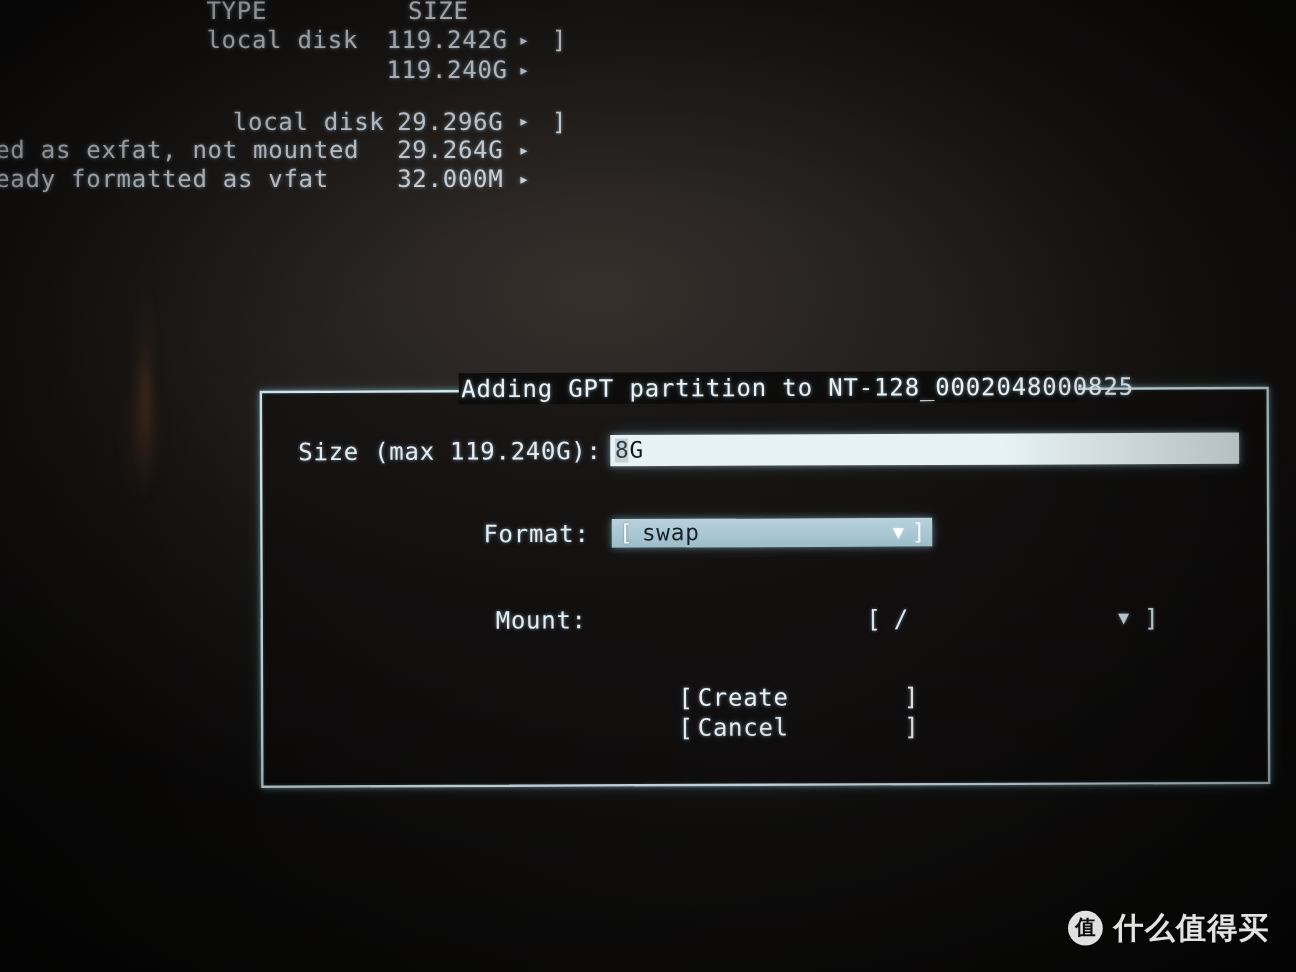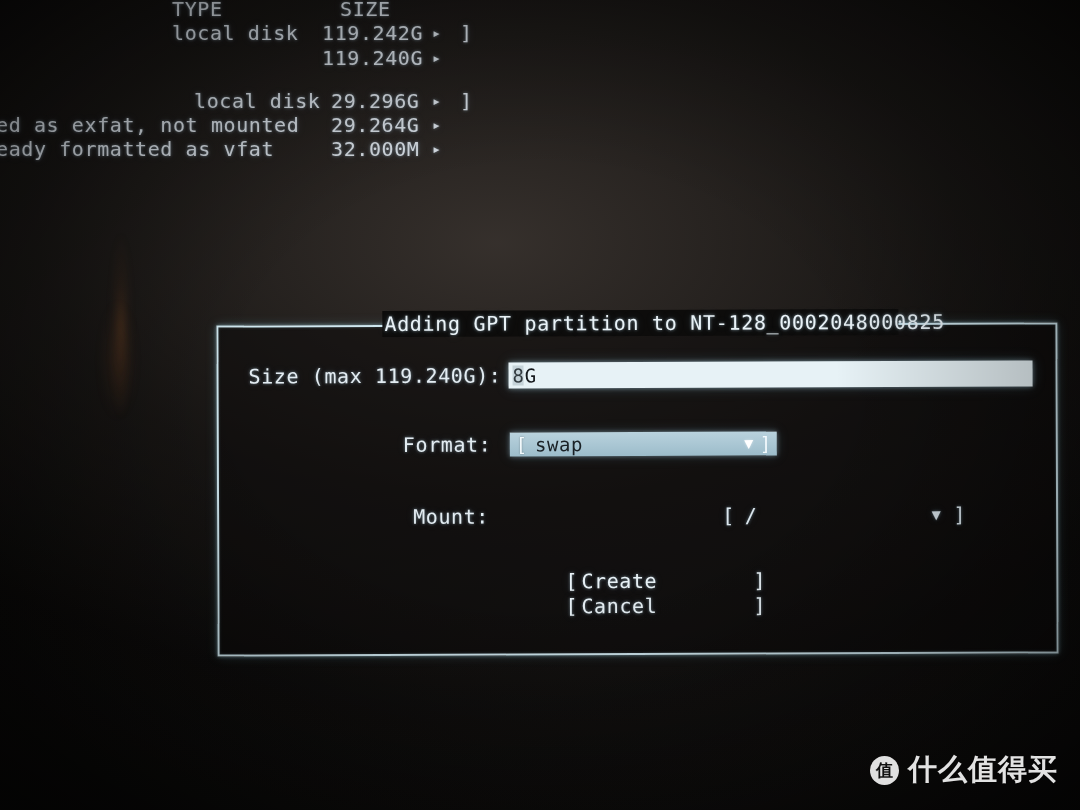--- a/index.html
+++ b/index.html
@@ -268,21 +268,21 @@
     font-size: 17px;
     font-weight: bold;
     display: flex;
     align-items: center;
     justify-content: center;
     line-height: 1;
   }
   #wm-text {
     color: #f3f3f3;
     font-family: "DejaVu Sans", "Liberation Sans", sans-serif;
-    font-size: 29px;
+    font-size: 25px;
     font-weight: bold;
     letter-spacing: 1px;
   }
 </style>
 </head>
 <body>
 
 <div id="screen">
 
   <div class="glare"></div>

